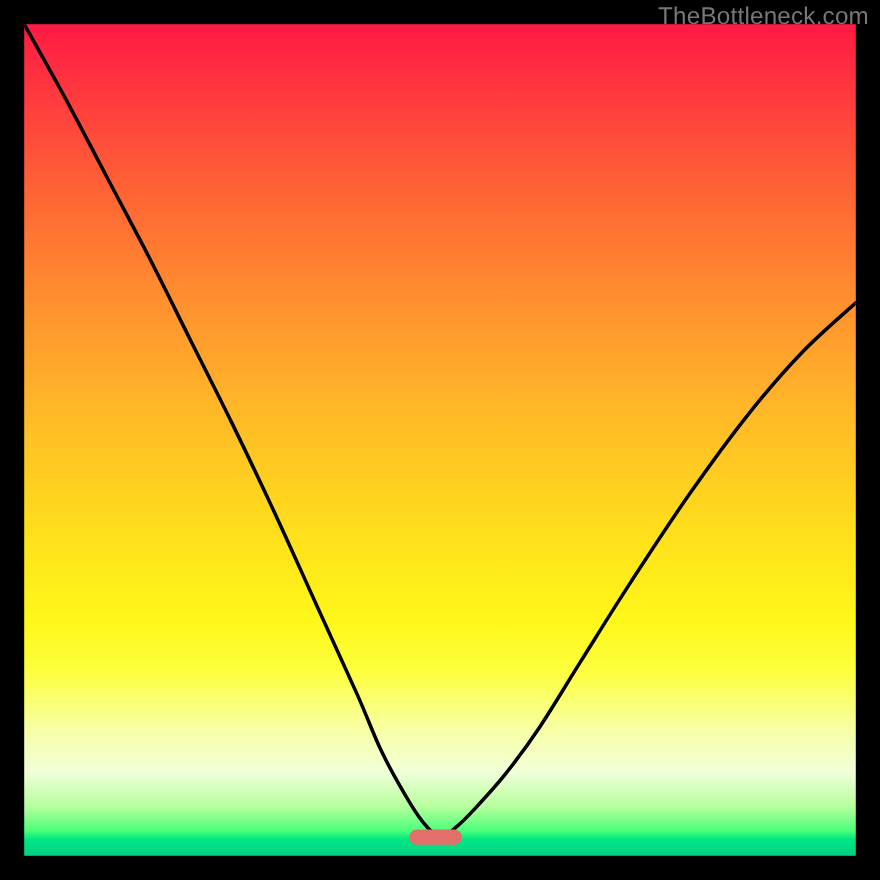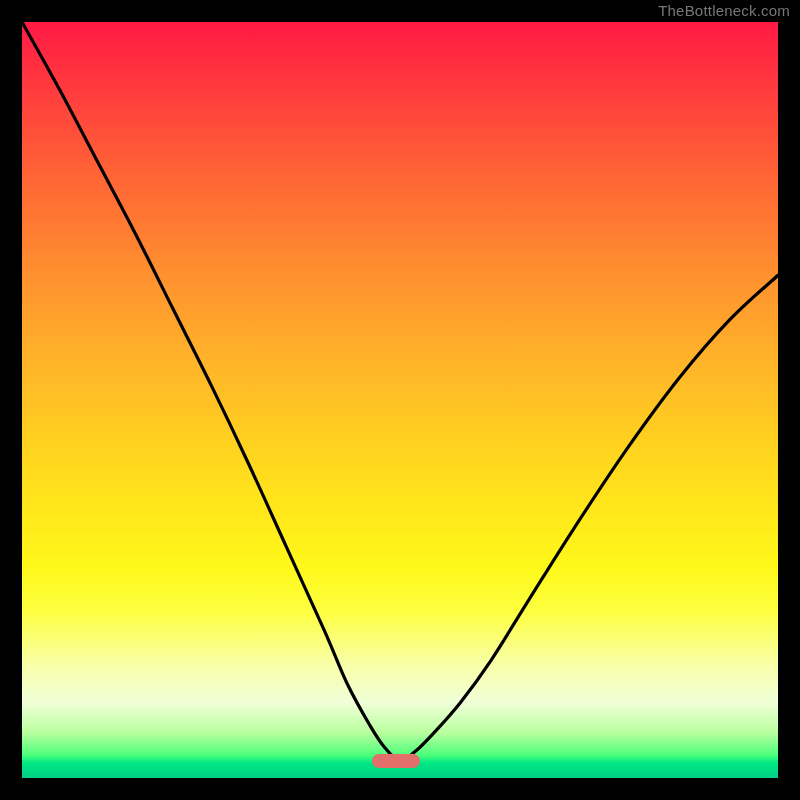--- a/index.html
+++ b/index.html
@@ -42,21 +42,21 @@
       #4cff7a 97%,
       #00e884 98%,
       #00d084 100%
     );
   }
   .attrib {
     position: absolute;
     top: 2px;
     right: 10px;
     color: #777;
-    font-size: 15px;
+    font-size: 22px;
     font-weight: 500;
     letter-spacing: 0.2px;
   }
   svg.curve {
     position: absolute;
     top: 0;
     left: 0;
     width: 756px;
     height: 756px;
   }

